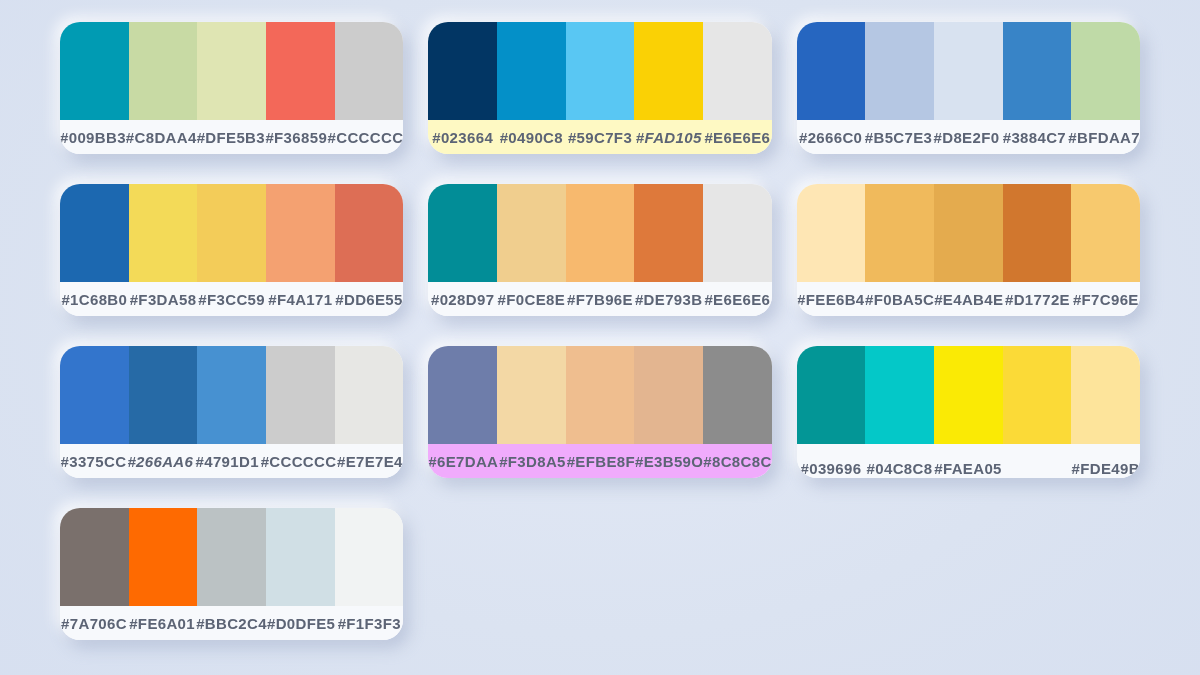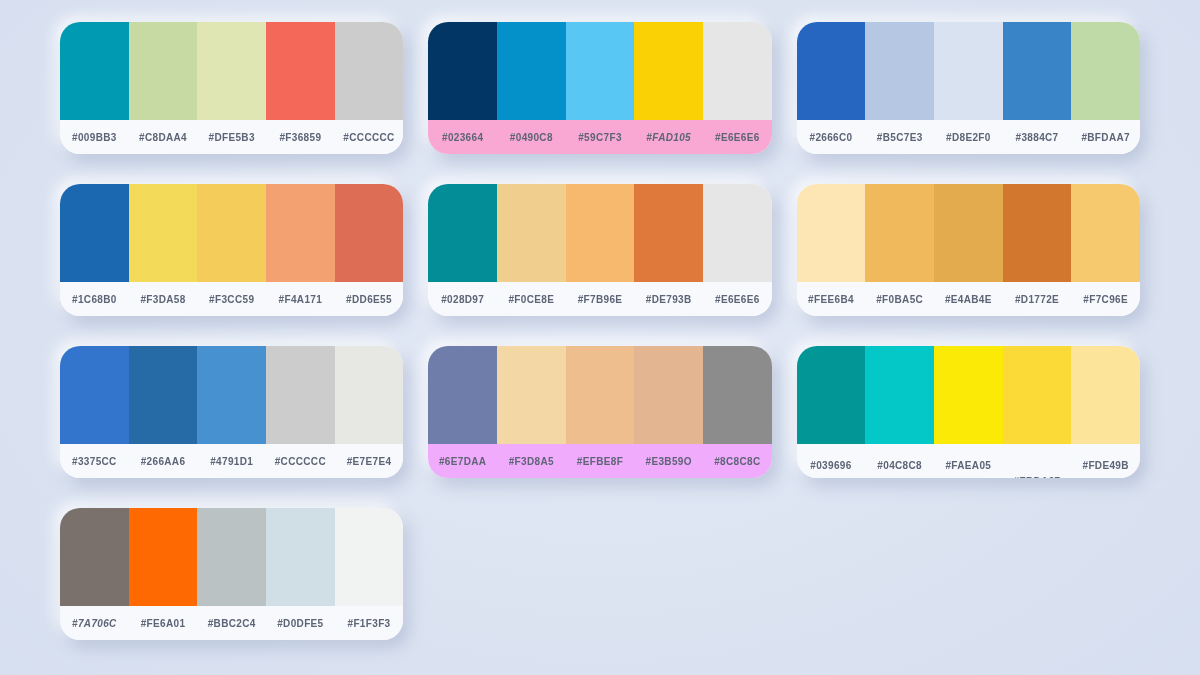--- a/index.html
+++ b/index.html
@@ -57,21 +57,21 @@
   .label-row {
     display: flex;
     flex: 1 1 auto;
     background: #f7f9fc;
     align-items: center;
   }
   .swatch-label {
     flex: 1 1 20%;
     text-align: center;
     font-family: "Liberation Sans", sans-serif;
-    font-size: 10px;
+    font-size: 15px;
     font-weight: 700;
     letter-spacing: 0.35px;
     color: #5c6475;
     white-space: nowrap;
   }
 </style>
 </head>
 <body style="background-color: rgb(221, 228, 242);">
 
 <div id="stage">
@@ -93,21 +93,21 @@
         </div>
       </div>
       <div class="palette-card" style="background-color: rgb(247, 249, 252);">
         <div class="swatch-row">
           <div class="swatch" style="background-color: rgb(2, 54, 100);"></div>
           <div class="swatch" style="background-color: rgb(4, 144, 200);"></div>
           <div class="swatch" style="background-color: rgb(89, 199, 243);"></div>
           <div class="swatch" style="background-color: rgb(250, 209, 5);"></div>
           <div class="swatch" style="background-color: rgb(230, 230, 230);"></div>
         </div>
-        <div class="label-row" style="background-color: #f9a8d4;">
+        <div class="label-row" style="background-color: #fef9c3;">
           <div class="swatch-label" style="color: rgb(92, 100, 117);">#023664</div>
           <div class="swatch-label" style="color: rgb(92, 100, 117);">#0490C8</div>
           <div class="swatch-label" style="color: rgb(92, 100, 117);">#59C7F3</div>
           <div class="swatch-label" style="color: rgb(92, 100, 117); font-style: italic;">#FAD105</div>
           <div class="swatch-label" style="color: rgb(92, 100, 117);">#E6E6E6</div>
         </div>
       </div>
       <div class="palette-card" style="background-color: rgb(247, 249, 252);">
         <div class="swatch-row">
           <div class="swatch" style="background-color: rgb(38, 102, 192);"></div>
@@ -175,21 +175,21 @@
       <div class="palette-card" style="background-color: rgb(247, 249, 252);">
         <div class="swatch-row">
           <div class="swatch" style="background-color: rgb(51, 117, 204);"></div>
           <div class="swatch" style="background-color: rgb(38, 106, 166);"></div>
           <div class="swatch" style="background-color: rgb(71, 145, 209);"></div>
           <div class="swatch" style="background-color: rgb(204, 204, 204);"></div>
           <div class="swatch" style="background-color: rgb(231, 231, 228);"></div>
         </div>
         <div class="label-row" style="background-color: rgb(247, 249, 252);">
           <div class="swatch-label" style="color: rgb(92, 100, 117);">#3375CC</div>
-          <div class="swatch-label" style="color: rgb(92, 100, 117);">#266AA6</div>
+          <div class="swatch-label" style="color: rgb(92, 100, 117); font-style: italic;">#266AA6</div>
           <div class="swatch-label" style="color: rgb(92, 100, 117);">#4791D1</div>
           <div class="swatch-label" style="color: rgb(92, 100, 117);">#CCCCCC</div>
           <div class="swatch-label" style="color: rgb(92, 100, 117);">#E7E7E4</div>
         </div>
       </div>
       <div class="palette-card" style="background-color: rgb(247, 249, 252);">
         <div class="swatch-row">
           <div class="swatch" style="background-color: rgb(110, 125, 170);"></div>
           <div class="swatch" style="background-color: rgb(243, 216, 165);"></div>
           <div class="swatch" style="background-color: rgb(239, 190, 143);"></div>
@@ -222,21 +222,21 @@
       </div>
       <div class="palette-card" style="background-color: rgb(247, 249, 252);">
         <div class="swatch-row">
           <div class="swatch" style="background-color: rgb(122, 112, 108);"></div>
           <div class="swatch" style="background-color: rgb(254, 106, 1);"></div>
           <div class="swatch" style="background-color: rgb(187, 194, 196);"></div>
           <div class="swatch" style="background-color: rgb(208, 223, 229);"></div>
           <div class="swatch" style="background-color: rgb(241, 243, 243);"></div>
         </div>
         <div class="label-row" style="background-color: rgb(247, 249, 252);">
-          <div class="swatch-label" style="color: rgb(92, 100, 117); font-style: italic;">#7A706C</div>
+          <div class="swatch-label" style="color: rgb(92, 100, 117);">#7A706C</div>
           <div class="swatch-label" style="color: rgb(92, 100, 117);">#FE6A01</div>
           <div class="swatch-label" style="color: rgb(92, 100, 117);">#BBC2C4</div>
           <div class="swatch-label" style="color: rgb(92, 100, 117);">#D0DFE5</div>
           <div class="swatch-label" style="color: rgb(92, 100, 117);">#F1F3F3</div>
         </div>
       </div>
     </div>
 </div>
 
 </body></html>

